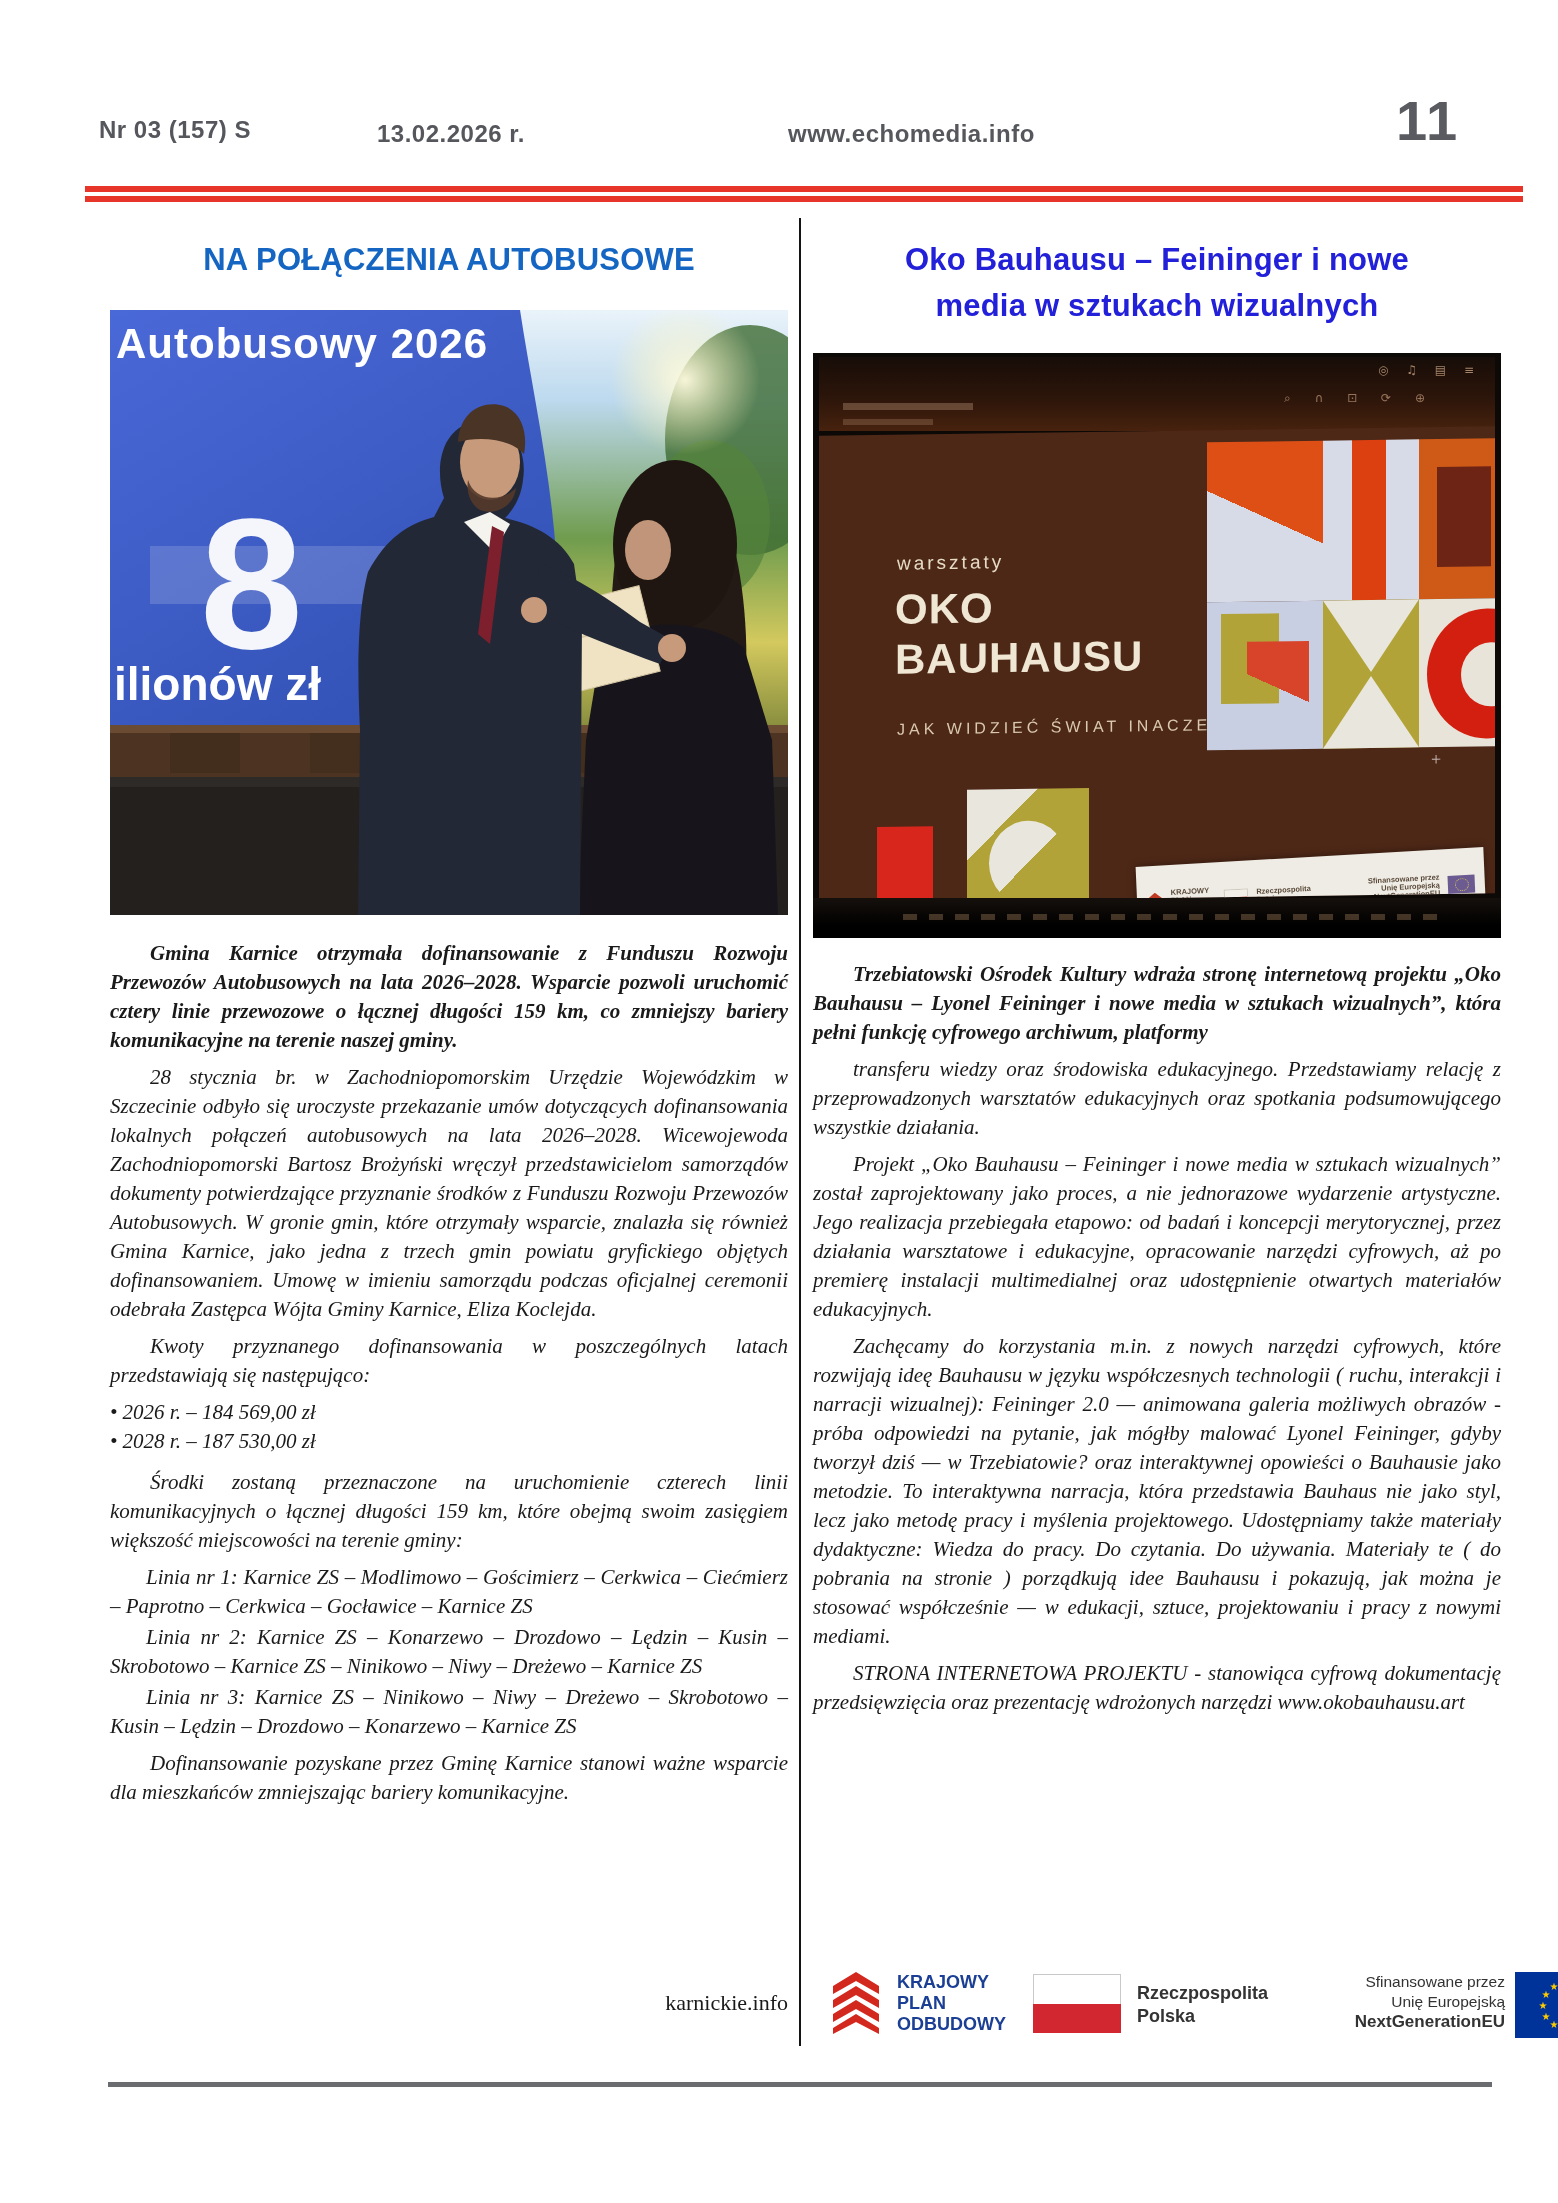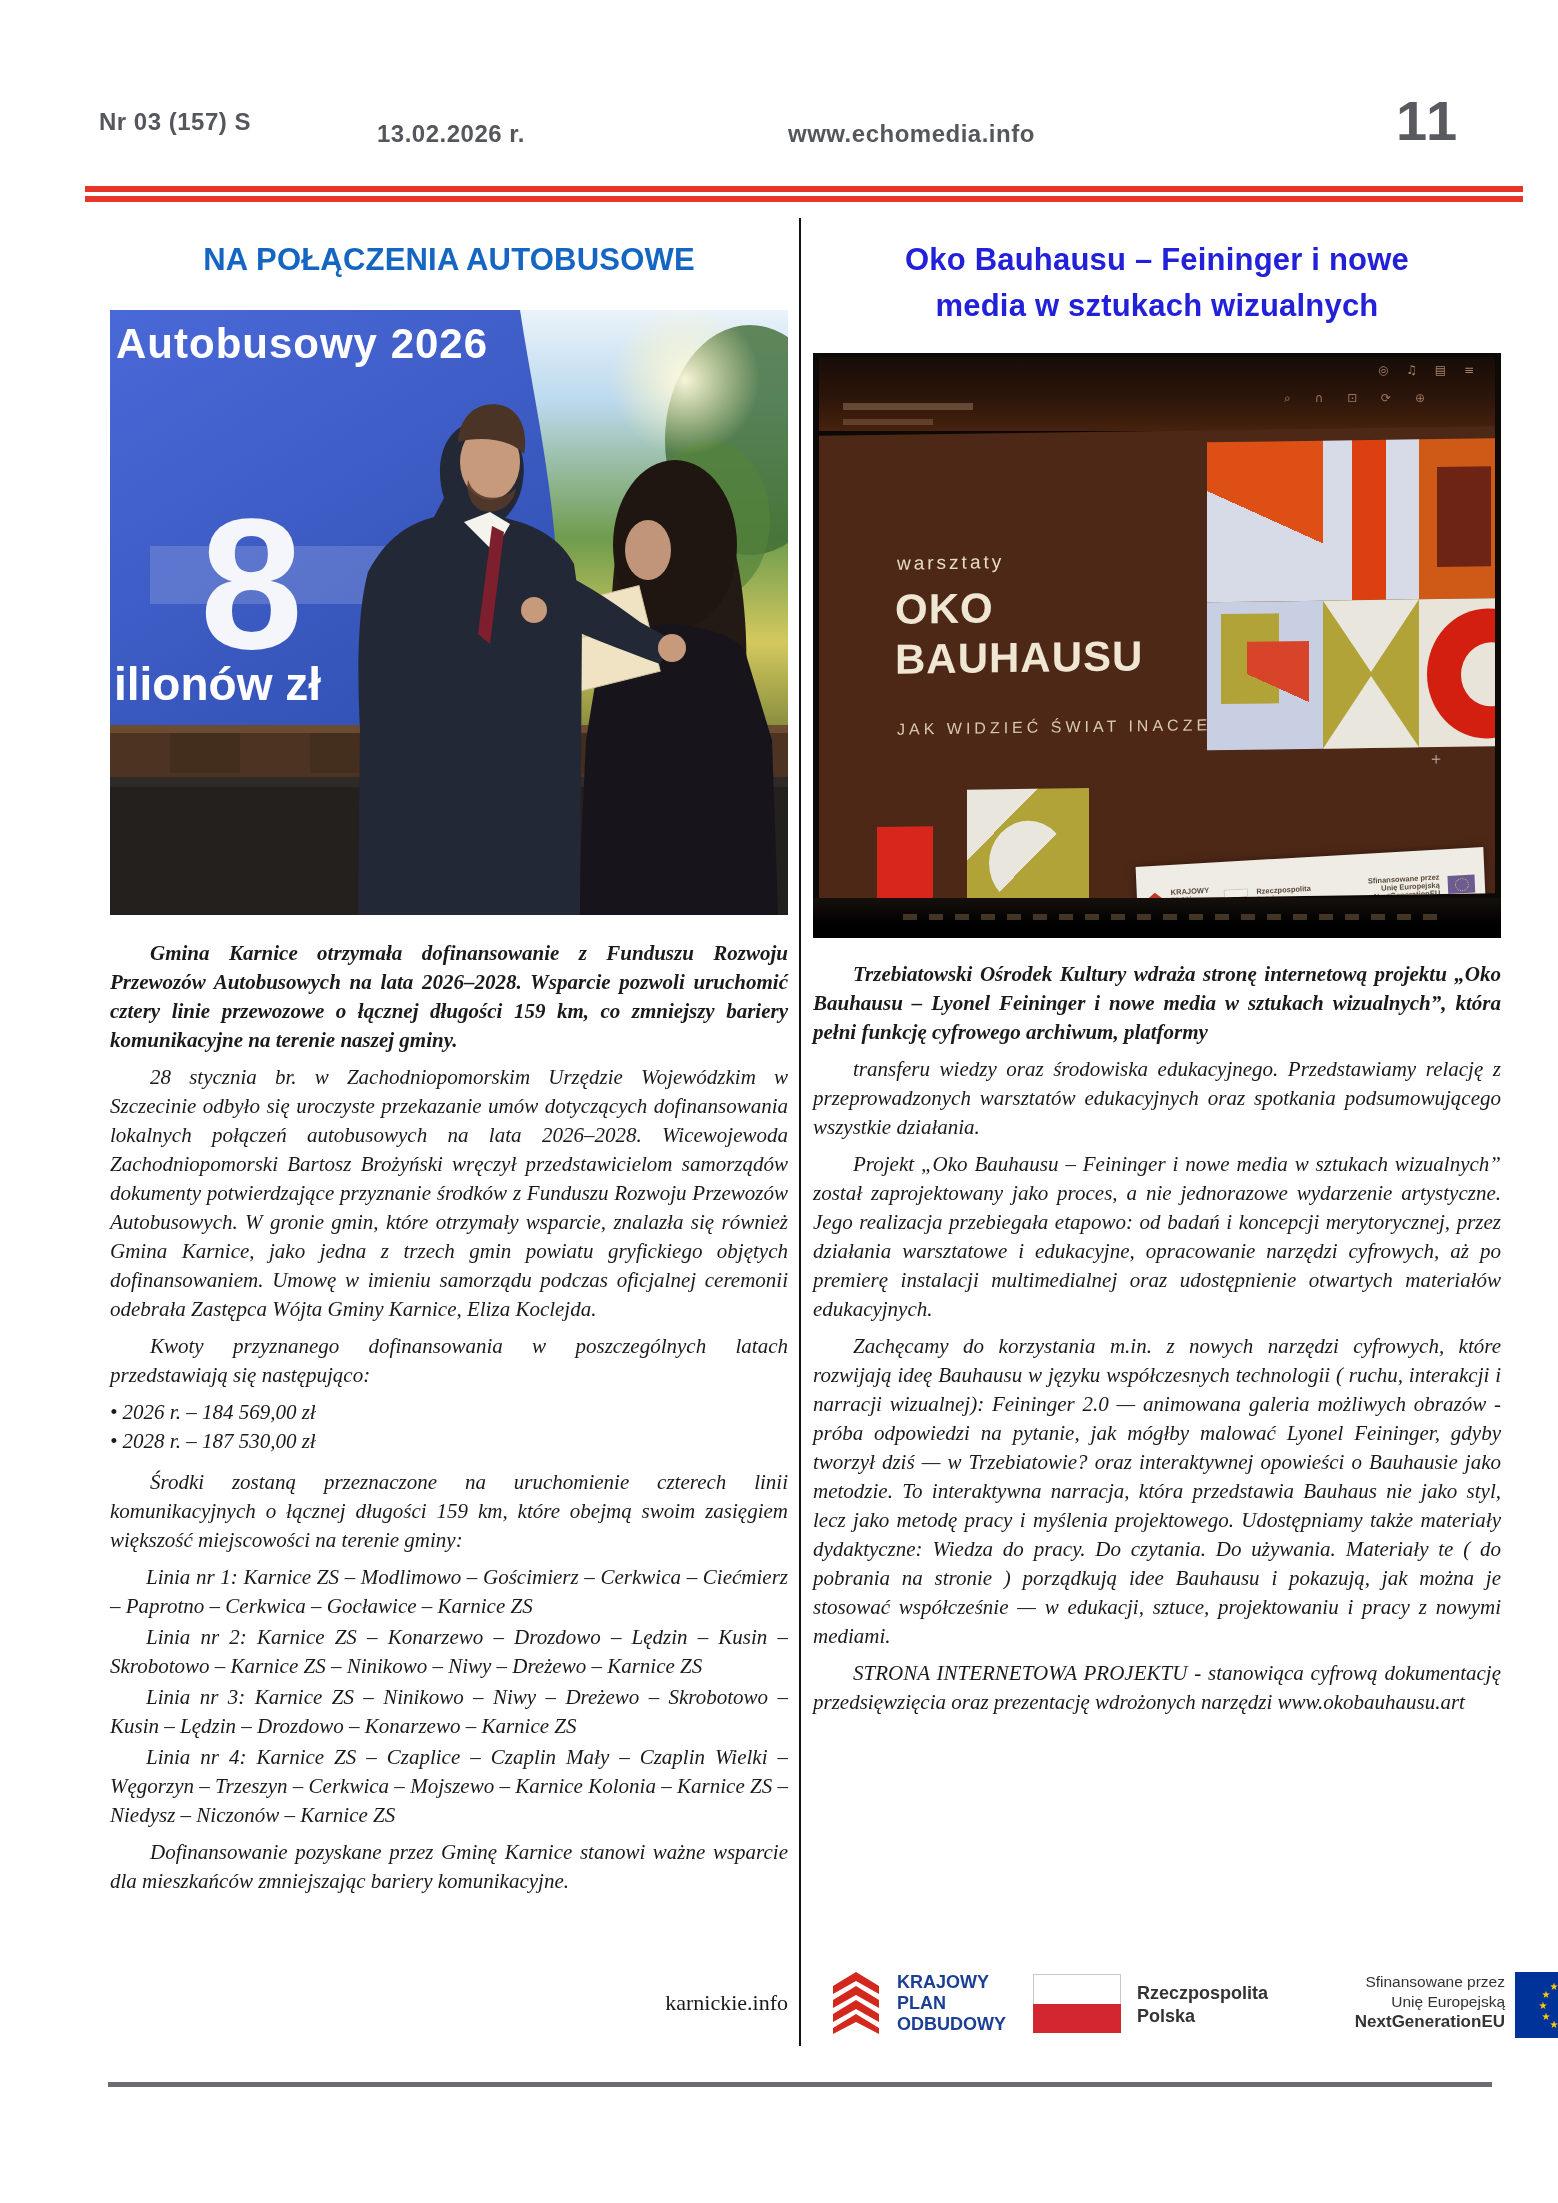--- a/index.html
+++ b/index.html
@@ -1,21 +1,21 @@
 <!DOCTYPE html>
 <html><head>
 <meta charset="utf-8">
 <style>
   html,body{margin:0;padding:0;background:#e9e9e9;}
   .page{position:relative;width:1558px;height:2203px;background:#ffffff;overflow:hidden;
         font-family:"Liberation Serif", serif;color:#1a1a1a;}
   
   .hdr-item{position:absolute;font-family:"Liberation Sans", sans-serif;font-weight:bold;
             color:#55575c;font-size:24px;letter-spacing:.5px;white-space:nowrap;}
-  .hdr-issue{left:99px;top:108px;}
+  .hdr-issue{left:99px;top:116px;}
   .hdr-date{left:377px;top:120px;}
   .hdr-site{left:788px;top:120px;}
   .hdr-page{left:1396px;top:88px;font-size:56px;letter-spacing:2px;color:#595b60;}
   .rule-red{position:absolute;left:85px;top:186px;width:1438px;}
   .rule-red div{height:6px;background:#e8352a;margin-bottom:4px;}
   .col-divider{position:absolute;left:799px;top:218px;width:2px;height:1828px;background:#141414;}
   .rule-bottom{position:absolute;left:108px;top:2082px;width:1384px;height:5px;background:#6a6c70;}
   
   .col{position:absolute;top:216px;}
   .col-left{left:110px;width:678px;}
@@ -181,21 +181,20 @@
       <p>28 stycznia br. w Zachodniopomorskim Urzędzie Wojewódzkim w Szczecinie odbyło się uroczyste przekazanie umów dotyczących dofinansowania lokalnych połączeń autobusowych na lata 2026–2028. Wicewojewoda Zachodniopomorski Bartosz Brożyński wręczył przedstawicielom samorządów dokumenty potwierdzające przyznanie środków z Funduszu Rozwoju Przewozów Autobusowych. W gronie gmin, które otrzymały wsparcie, znalazła się również Gmina Karnice, jako jedna z trzech gmin powiatu gryfickiego objętych dofinansowaniem. Umowę w imieniu samorządu podczas oficjalnej ceremonii odebrała Zastępca Wójta Gminy Karnice, Eliza Koclejda.</p>
       <p>Kwoty przyznanego dofinansowania w poszczególnych latach przedstawiają się następująco:</p>
       <div class="bullets">
         <p>• 2026 r. – 184 569,00 zł</p>
         <p>• 2028 r. – 187 530,00 zł</p>
       </div>
       <p style="margin-top:12px">Środki zostaną przeznaczone na uruchomienie czterech linii komunikacyjnych o łącznej długości 159 km, które obejmą swoim zasięgiem większość miejscowości na terenie gminy:</p>
       <p class="route" style="margin-top:8px">Linia nr 1: Karnice ZS – Modlimowo – Gościmierz – Cerkwica – Ciećmierz – Paprotno – Cerkwica – Gocławice – Karnice ZS</p>
       <p class="route">Linia nr 2: Karnice ZS – Konarzewo – Drozdowo – Lędzin – Kusin – Skrobotowo – Karnice ZS – Ninikowo – Niwy – Dreżewo – Karnice ZS</p>
       <p class="route">Linia nr 3: Karnice ZS – Ninikowo – Niwy – Dreżewo – Skrobotowo – Kusin – Lędzin – Drozdowo – Konarzewo – Karnice ZS</p>
-      <p class="route">Linia nr 4: Karnice ZS – Czaplice – Czaplin Mały – Czaplin Wielki – Węgorzyn – Trzeszyn – Cerkwica – Mojszewo – Karnice Kolonia – Karnice ZS – Niedysz – Niczonów – Karnice ZS</p>
       <p style="margin-top:8px">Dofinansowanie pozyskane przez Gminę Karnice stanowi ważne wsparcie dla mieszkańców zmniejszając bariery komunikacyjne.</p>
     </div>
   </section>
 
   <div class="src">karnickie.info</div>
 
   <section class="col col-right">
     <h1 class="art-title title-right">
       <span>Oko Bauhausu – Feininger i nowe</span>
       <span>media w sztukach wizualnych</span>

